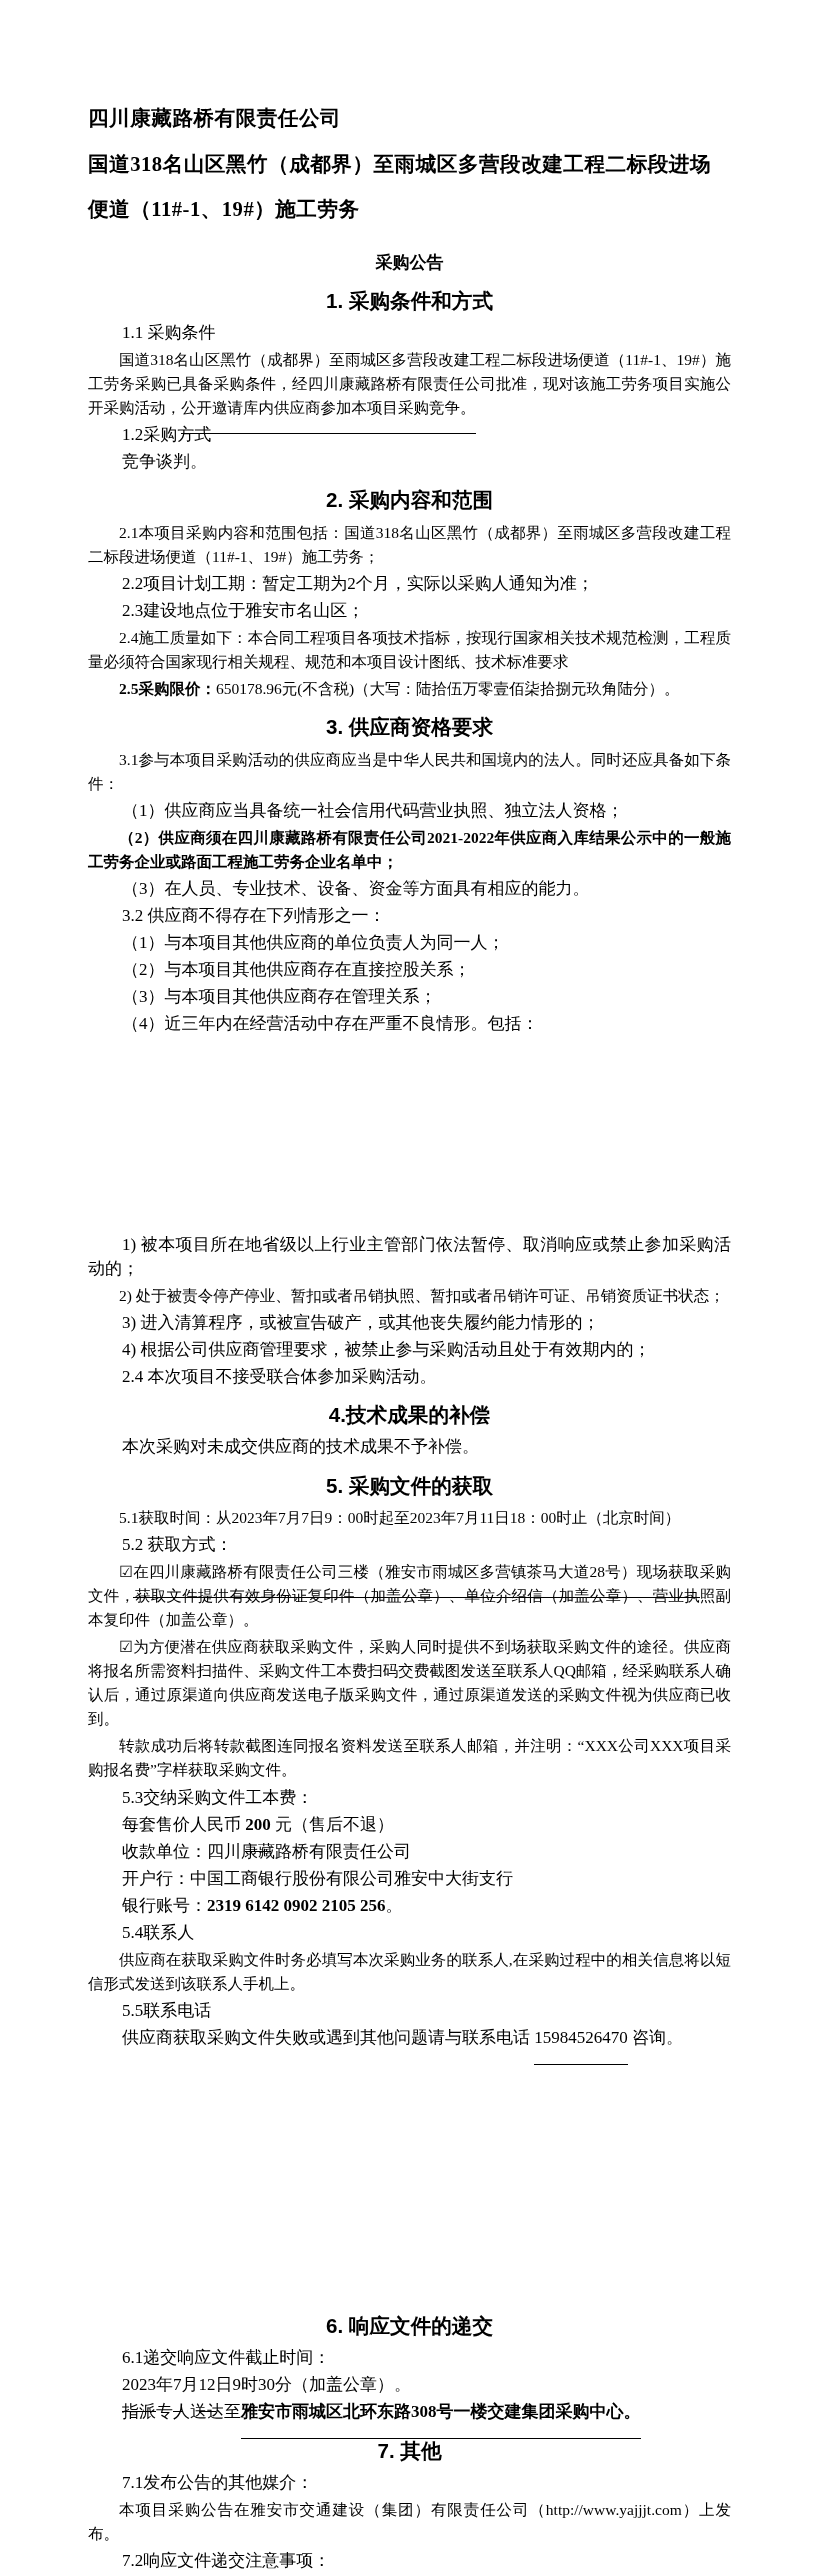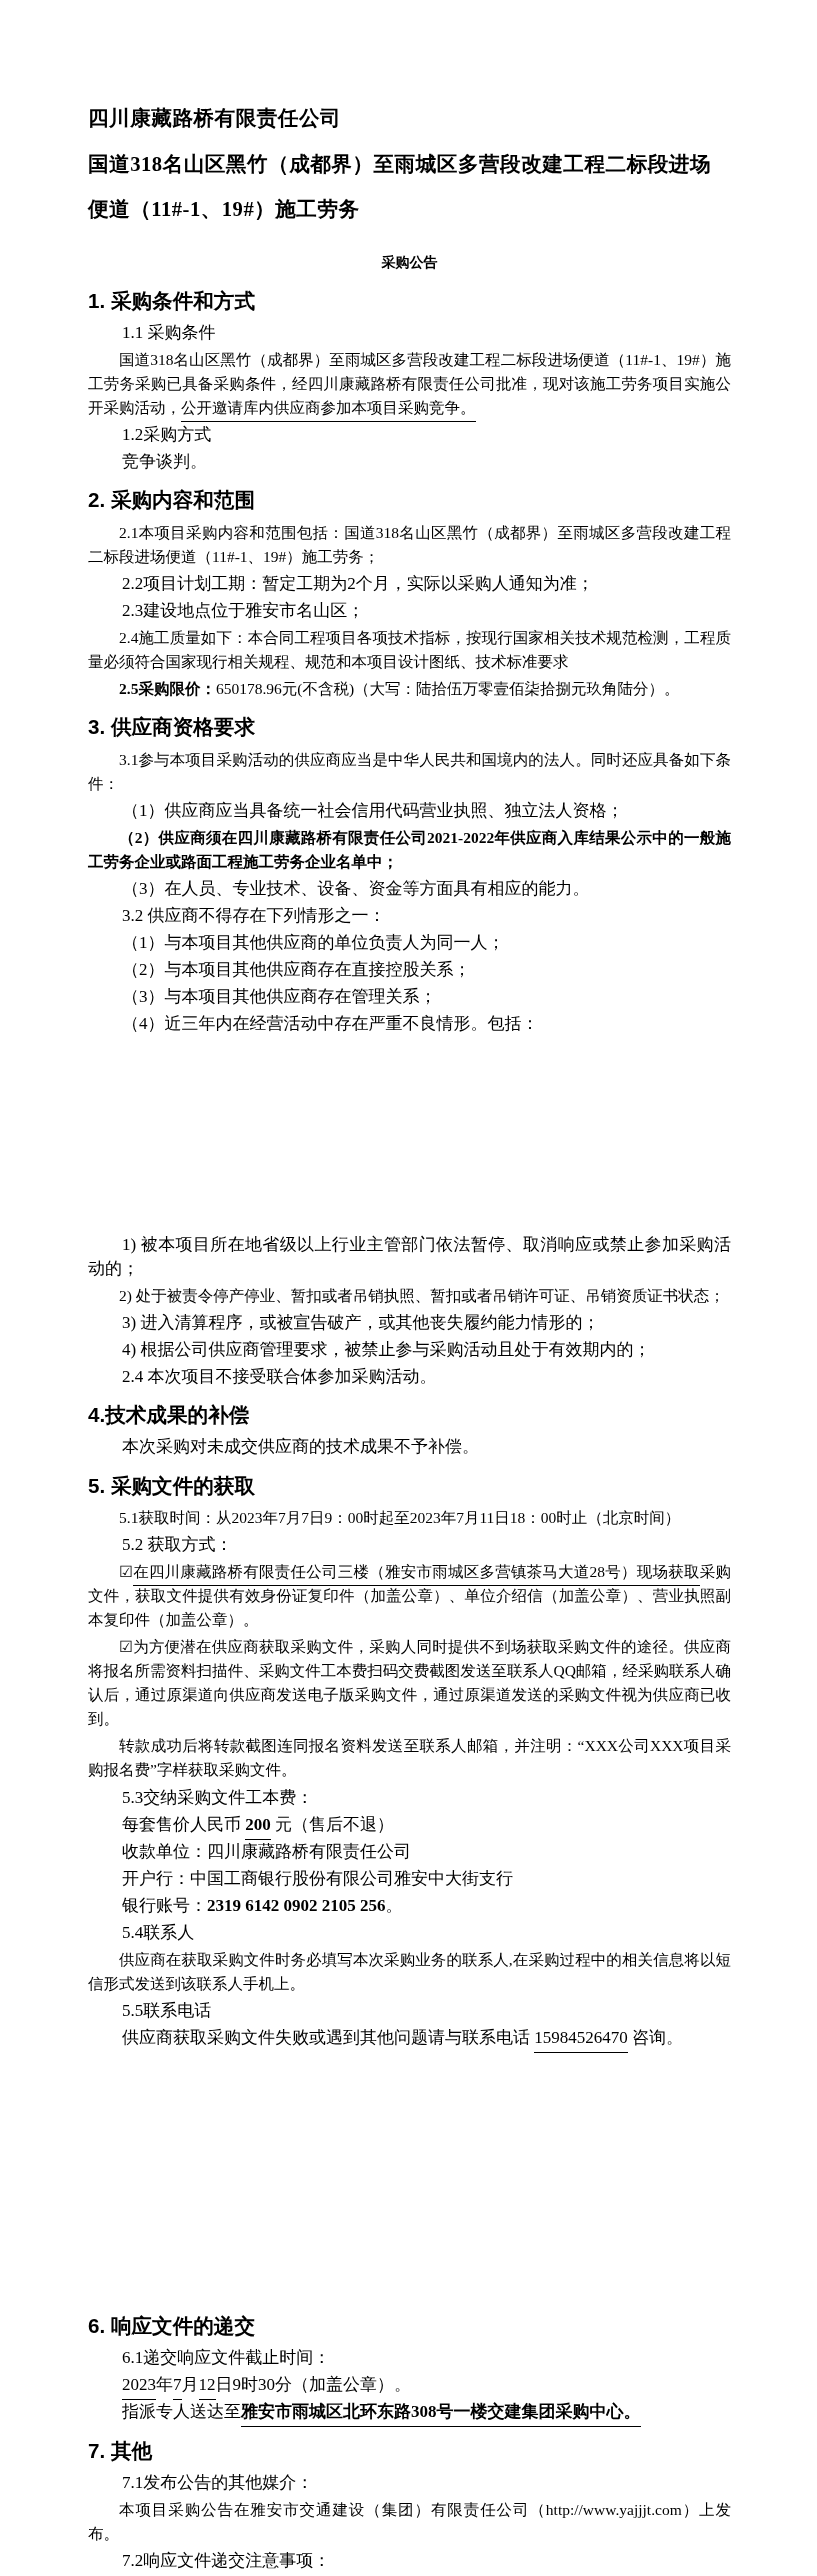--- a/index.html
+++ b/index.html
@@ -20,48 +20,49 @@
     text-align: left;
     font-weight: bold;
     font-size: 20.6px;
     line-height: 24px;
     margin: 0 0 21.6px 0;
     letter-spacing: 0.5px;
   }
   .t-sub {
     text-align: center;
     font-weight: bold;
-    font-size: 14px;
+    font-size: 17px;
     line-height: 23px;
     margin: 30px 0 0 0;
   }
 
   .h2 {
     font-family: "Liberation Sans", "DejaVu Sans", sans-serif;
     font-weight: bold;
     font-size: 20.6px;
     line-height: 25px;
     margin: 13.4px 0 8.2px 0;
+    text-align: center;
   }
   .item {
     font-size: 17px;
     line-height: 24px;
     margin: 3.1px 0;
     text-indent: 2em;
     text-align: justify;
   }
   .para {
     font-size: 15.5px;
     line-height: 24px;
     margin: 3.1px 0;
     text-indent: 2em;
     text-align: justify;
   }
   .bold { font-weight: bold; }
-  .u { border-bottom: 1px solid #000; padding-bottom: 5px; }
+  .u { border-bottom: 1px solid #000; padding-bottom: 17px; }
 
   .gap { width: 100%; }
   .gap1 { height: 190px; }
   .gap2 { height: 246px; }
 </style>
 </head>
 <body>
 
 <div class="doc">
   <div class="content">

